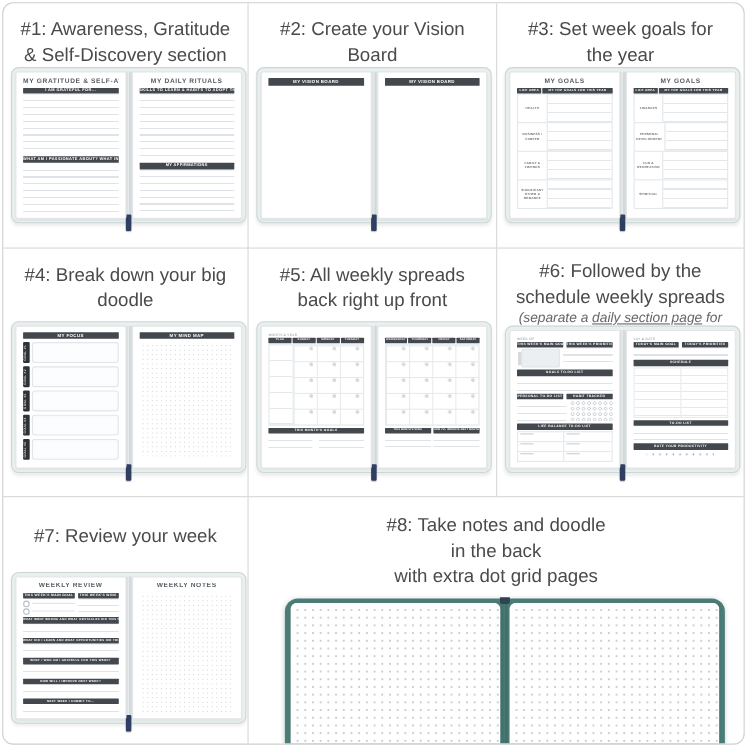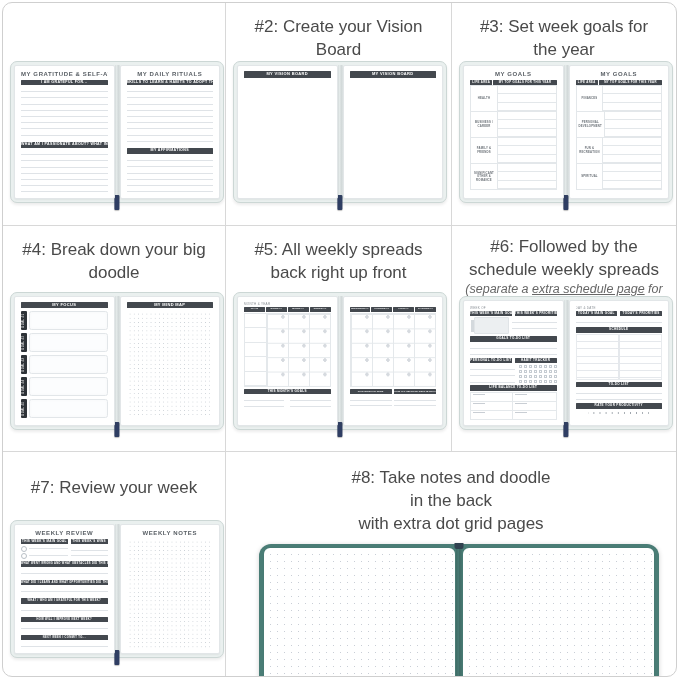--- a/index.html
+++ b/index.html
@@ -114,20 +114,24 @@
        border-radius:0 0 2px 2px;z-index:2}
 </style>
 </head>
 <body>
 
 <div class="frame"></div>
 
 <div class="grid">
 
   <div class="cell br bb">
+    <div class="caption">
+      <span class="ln">#1: Awareness, Gratitude</span>
+      <span class="ln">&amp; Self-Discovery section</span>
+    </div>
     <div class="book book-r1">
       <div class="bookmark"></div>
       <div class="pages">
         <div class="page">
           <div class="page-title">MY GRATITUDE &amp; SELF-AWARENESS</div>
           <div class="bar mb1">I AM GRATEFUL FOR...</div>
           <div class="lines mb2" style="height:54px"></div>
           <div class="bar mb1">WHAT AM I PASSIONATE ABOUT? WHAT INSPIRES ME? WHY?</div>
           <div class="lines" style="height:44px"></div>
         </div>
@@ -315,21 +319,21 @@
       </div>
     </div>
   </div>
 
   <div class="cell bb">
     <div class="caption" style="margin-top:9px">
       <span class="ln">#6: Followed by the</span>
       <span class="ln">schedule weekly spreads</span>
     </div>
     <div class="subcaption">
-      <span>(separate a </span><span class="u">extra schedule page</span><span> for</span><br>
+      <span>(separate a </span><span class="u">daily section page</span><span> for</span><br>
       <span>each day of the week)</span>
       <svg class="arrow" viewBox="0 0 12 12">
         <path d="M2 1 L9.5 6 L6.4 6.8 L8 10.6 L6.6 11.2 L5 7.4 L2.8 9.4 Z" fill="#3c3c3c"></path>
       </svg>
     </div>
     <div class="book book-p6">
       <div class="bookmark"></div>
       <div class="pages">
         <div class="page">
           <div class="tiny-label">WEEK OF</div>

